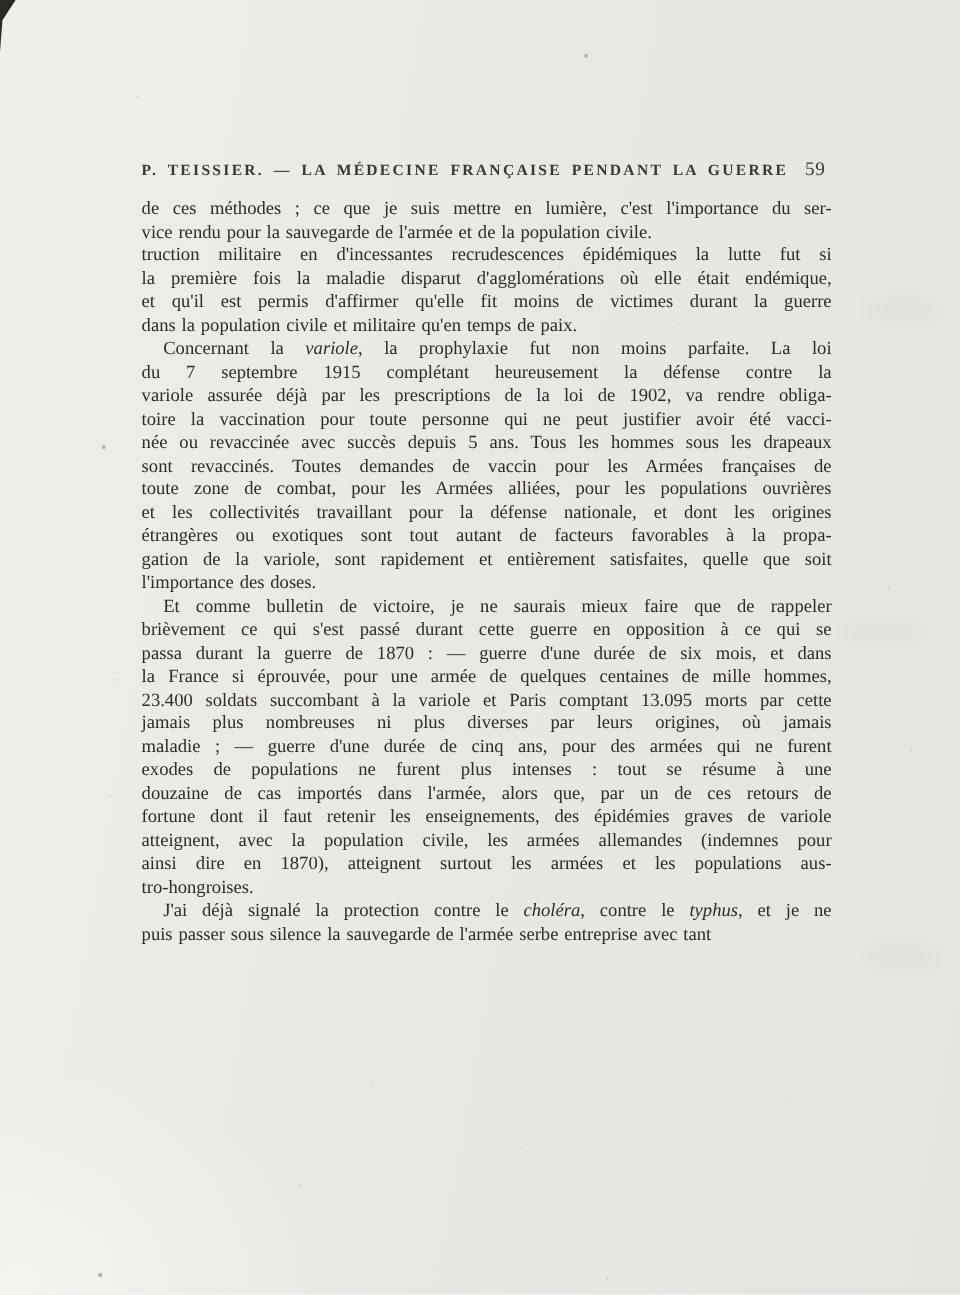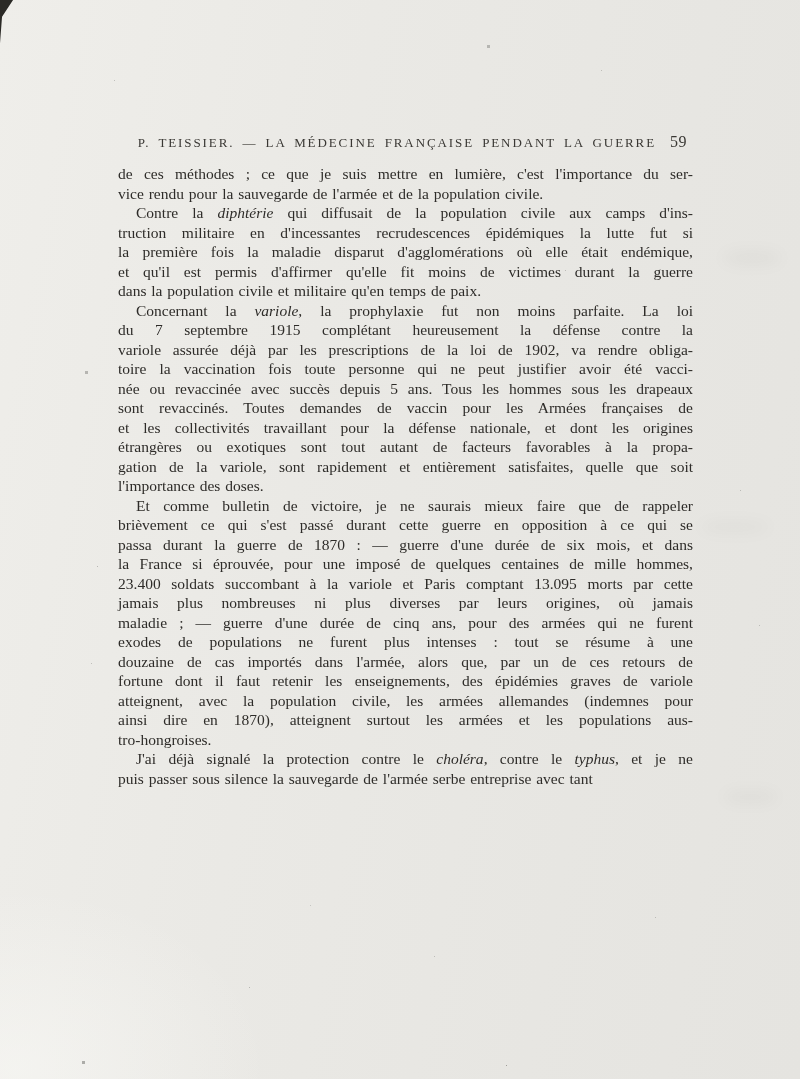--- a/index.html
+++ b/index.html
@@ -51,20 +51,21 @@
   }
   .running-header{
     display:flex;align-items:baseline;
     margin:0 0 13px 0;
     color:#3a3834;
   }
   .running-title{
     flex:1;text-align:right;
     font-size:13px;letter-spacing:1.9px;word-spacing:3px;
     white-space:nowrap;
+    font-weight:bold;
   }
   .running-pagenum{
     font-size:16px;letter-spacing:.5px;
     padding-left:14px;padding-right:6px;
   }
   .body-text{
     font-size:15.5px;
     line-height:19.5px;
     word-spacing:1px;
   }
@@ -92,43 +93,43 @@
     <div class="running-header">
       <span class="running-title">P. TEISSIER. — LA MÉDECINE FRANÇAISE PENDANT LA GUERRE</span>
       <span class="running-pagenum">59</span>
     </div>
     <div class="body-text">
         <div class="para">
           <div class="line"><span>de ces méthodes ; ce que je suis mettre en lumière, c'est l'importance du ser-</span></div>
           <div class="line lastline"><span>vice rendu pour la sauvegarde de l'armée et de la population civile.</span></div>
         </div>
         <div class="para">
-          <div class="line firstline"><span>Contre la </span><span class="it">diphtérie</span><span> qui diffusait de la population civile aux camps d'ins-</span></div>
           <div class="line"><span>truction militaire en d'incessantes recrudescences épidémiques la lutte fut si</span></div>
           <div class="line"><span>la première fois la maladie disparut d'agglomérations où elle était endémique,</span></div>
           <div class="line"><span>et qu'il est permis d'affirmer qu'elle fit moins de victimes durant la guerre</span></div>
           <div class="line lastline"><span>dans la population civile et militaire qu'en temps de paix.</span></div>
         </div>
         <div class="para">
           <div class="line firstline"><span>Concernant la </span><span class="it">variole</span><span>, la prophylaxie fut non moins parfaite. La loi</span></div>
           <div class="line"><span>du 7 septembre 1915 complétant heureusement la défense contre la</span></div>
           <div class="line"><span>variole assurée déjà par les prescriptions de la loi de 1902, va rendre obliga-</span></div>
-          <div class="line"><span>toire la vaccination fois toute personne qui ne peut justifier avoir été vacci-</span></div>
+          <div class="line"><span>toire la vaccination pour toute personne qui ne peut justifier avoir été vacci-</span></div>
           <div class="line"><span>née ou revaccinée avec succès depuis 5 ans. Tous les hommes sous les drapeaux</span></div>
           <div class="line"><span>sont revaccinés. Toutes demandes de vaccin pour les Armées françaises de</span></div>
+          <div class="line"><span>toute zone de combat, pour les Armées alliées, pour les populations ouvrières</span></div>
           <div class="line"><span>et les collectivités travaillant pour la défense nationale, et dont les origines</span></div>
           <div class="line"><span>étrangères ou exotiques sont tout autant de facteurs favorables à la propa-</span></div>
           <div class="line"><span>gation de la variole, sont rapidement et entièrement satisfaites, quelle que soit</span></div>
           <div class="line lastline"><span>l'importance des doses.</span></div>
         </div>
         <div class="para">
           <div class="line firstline"><span>Et comme bulletin de victoire, je ne saurais mieux faire que de rappeler</span></div>
           <div class="line"><span>brièvement ce qui s'est passé durant cette guerre en opposition à ce qui se</span></div>
           <div class="line"><span>passa durant la guerre de 1870 : — guerre d'une durée de six mois, et dans</span></div>
-          <div class="line"><span>la France si éprouvée, pour une imposé de quelques centaines de mille hommes,</span></div>
+          <div class="line"><span>la France si éprouvée, pour une armée de quelques centaines de mille hommes,</span></div>
           <div class="line"><span>23.400 soldats succombant à la variole et Paris comptant 13.095 morts par cette</span></div>
           <div class="line"><span>jamais plus nombreuses ni plus diverses par leurs origines, où jamais</span></div>
           <div class="line"><span>maladie ; — guerre d'une durée de cinq ans, pour des armées qui ne furent</span></div>
           <div class="line"><span>exodes de populations ne furent plus intenses : tout se résume à une</span></div>
           <div class="line"><span>douzaine de cas importés dans l'armée, alors que, par un de ces retours de</span></div>
           <div class="line"><span>fortune dont il faut retenir les enseignements, des épidémies graves de variole</span></div>
           <div class="line"><span>atteignent, avec la population civile, les armées allemandes (indemnes pour</span></div>
           <div class="line"><span>ainsi dire en 1870), atteignent surtout les armées et les populations aus-</span></div>
           <div class="line lastline"><span>tro-hongroises.</span></div>
         </div>

